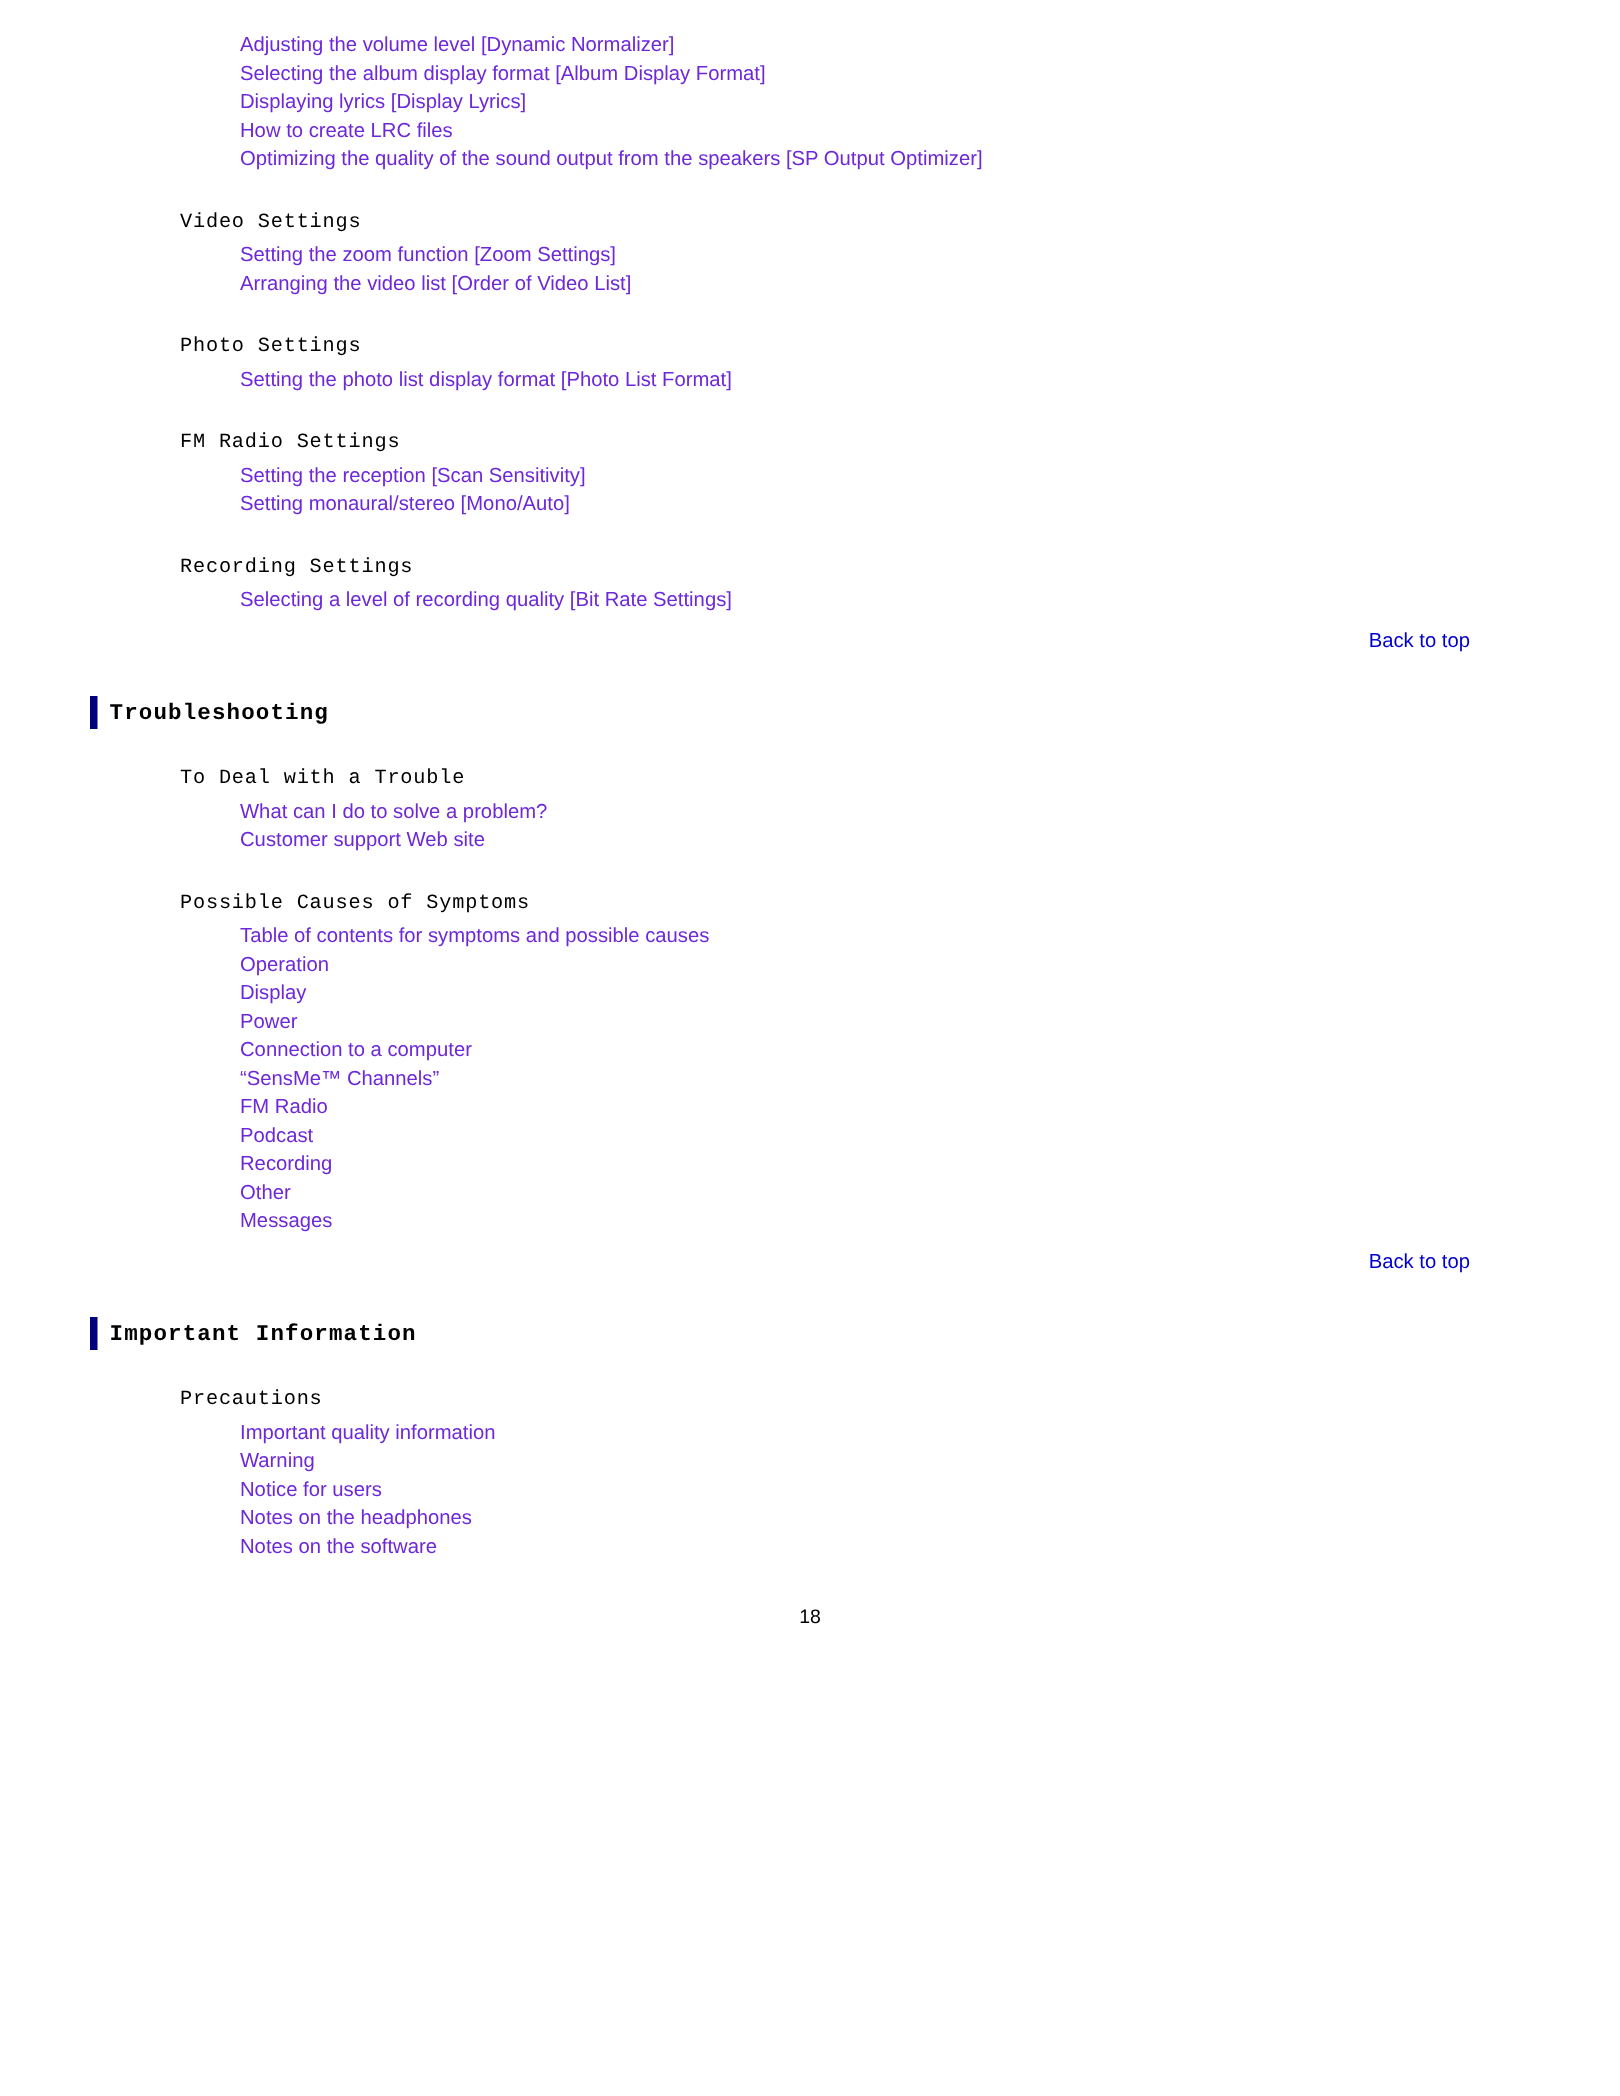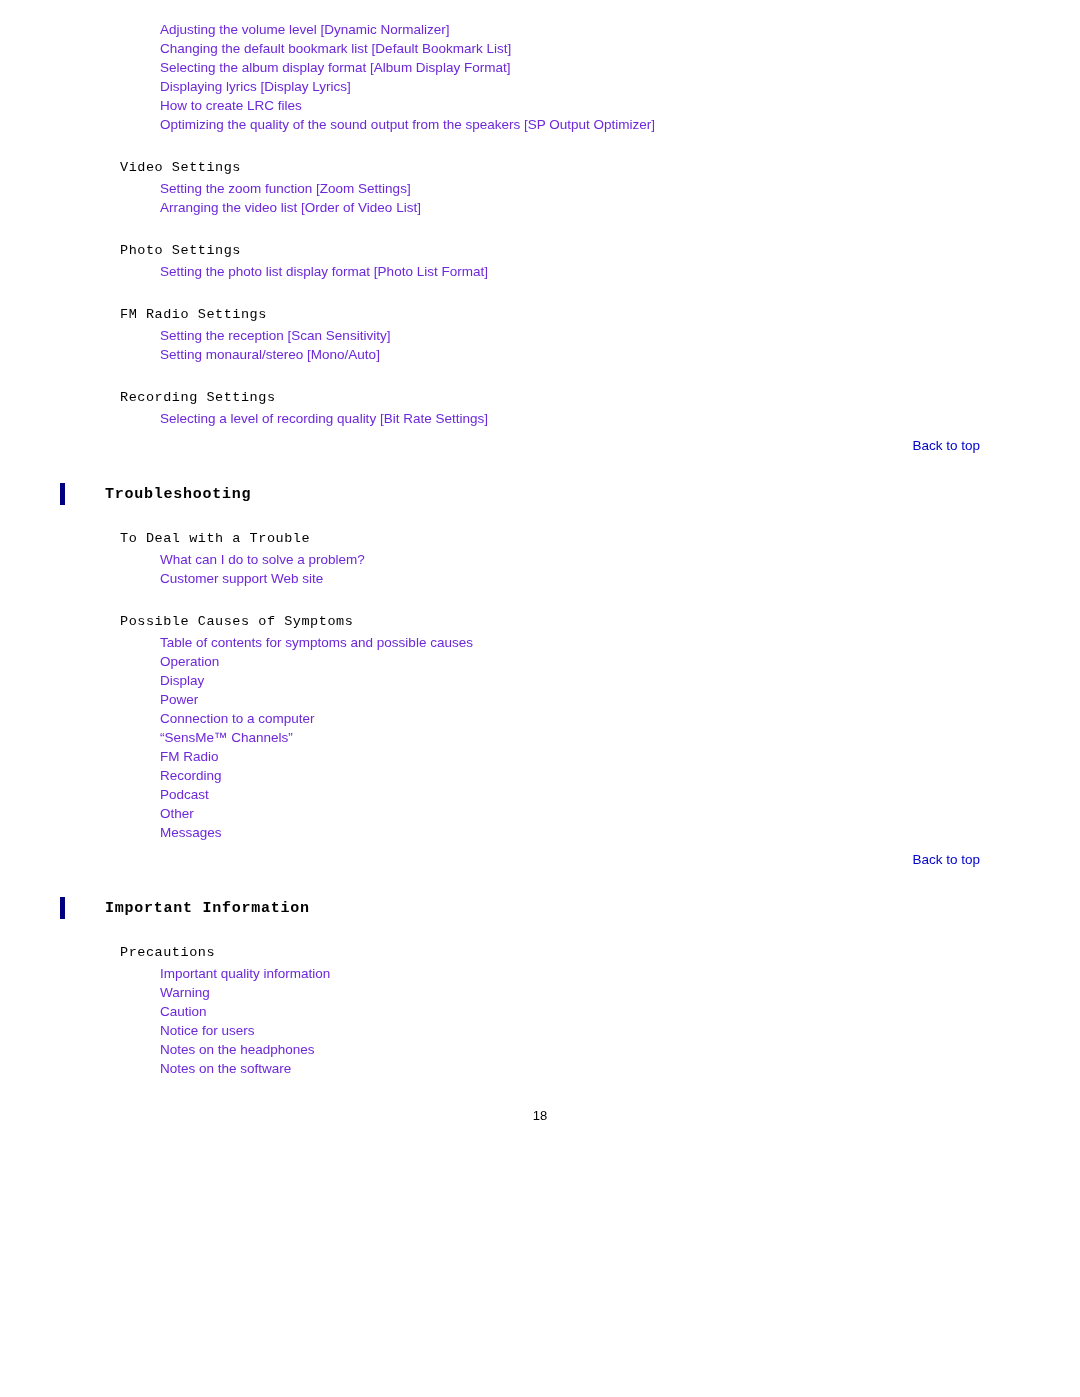--- a/index.html
+++ b/index.html
@@ -17,21 +17,20 @@
       position: relative;
     }
     .page-container {
       padding: 20px 60px 60px 60px;
     }
     .section-header {
       display: flex;
       align-items: center;
       margin-top: 30px;
       margin-bottom: 8px;
-      gap: 32px;
     }
     .section-bar {
       width: 5px;
       height: 22px;
       background-color: #000080;
       display: inline-block;
       margin-right: 8px;
       flex-shrink: 0;
     }
     .section-title {
@@ -84,21 +83,20 @@
       padding-left: 0;
     }
   </style>
 </head>
 <body>
 
 <div class="page-container">
 
   <div class="top-links">
     <a class="link-item">Adjusting the volume level [Dynamic Normalizer]</a>
-    <a class="link-item">Changing the default bookmark list [Default Bookmark List]</a>
     <a class="link-item">Selecting the album display format [Album Display Format]</a>
     <a class="link-item">Displaying lyrics [Display Lyrics]</a>
     <a class="link-item">How to create LRC files</a>
     <a class="link-item">Optimizing the quality of the sound output from the speakers [SP Output Optimizer]</a>
   </div>
 
   <div class="subsection-title">Video Settings</div>
   <a class="link-item">Setting the zoom function [Zoom Settings]</a>
   <a class="link-item">Arranging the video list [Order of Video List]</a>
 
@@ -124,35 +122,34 @@
   <a class="link-item">Customer support Web site</a>
 
   <div class="subsection-title">Possible Causes of Symptoms</div>
   <a class="link-item">Table of contents for symptoms and possible causes</a>
   <a class="link-item">Operation</a>
   <a class="link-item">Display</a>
   <a class="link-item">Power</a>
   <a class="link-item">Connection to a computer</a>
   <a class="link-item">“SensMe™ Channels”</a>
   <a class="link-item">FM Radio</a>
+  <a class="link-item">Podcast</a>
   <a class="link-item">Recording</a>
-  <a class="link-item">Podcast</a>
   <a class="link-item">Other</a>
   <a class="link-item">Messages</a>
 
   <a class="back-to-top">Back to top</a>
 
   <div class="section-header">
     <span class="section-bar"></span>
     <span class="section-title">Important Information</span>
   </div>
 
   <div class="subsection-title">Precautions</div>
   <a class="link-item">Important quality information</a>
   <a class="link-item">Warning</a>
-  <a class="link-item">Caution</a>
   <a class="link-item">Notice for users</a>
   <a class="link-item">Notes on the headphones</a>
   <a class="link-item">Notes on the software</a>
 
   <div class="page-number">18</div>
 
 </div>
 
 </body></html>

